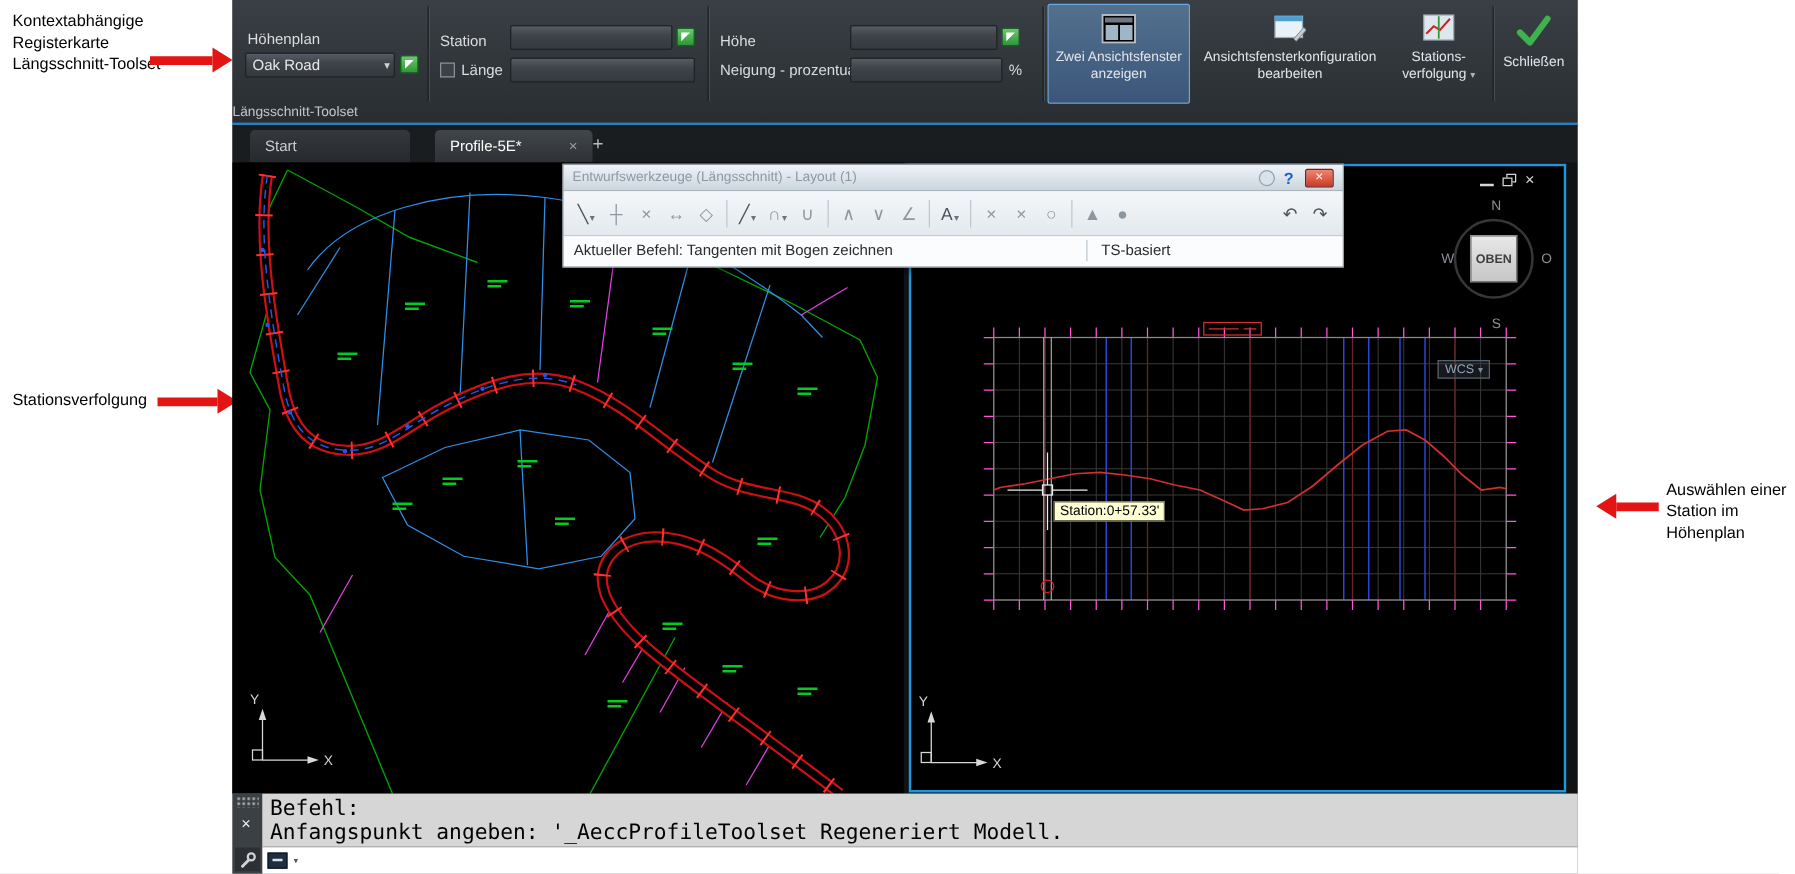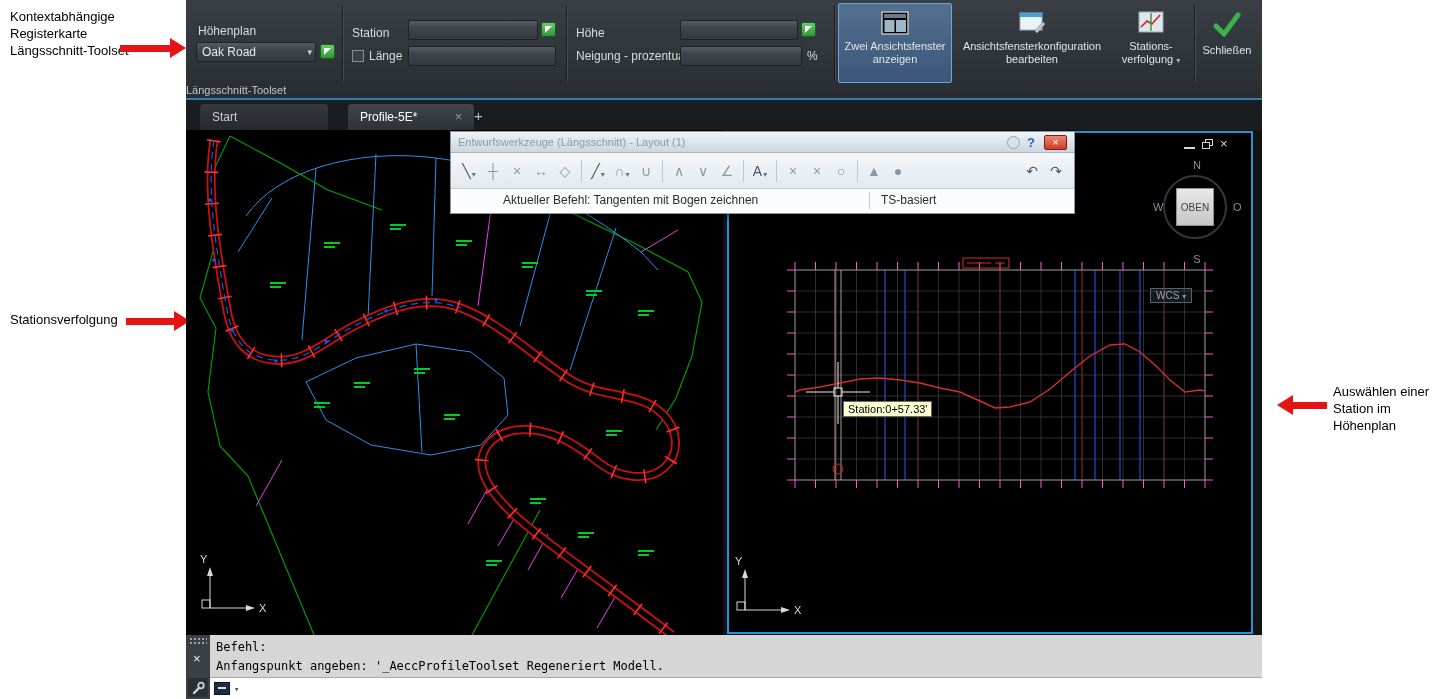--- a/index.html
+++ b/index.html
@@ -74,21 +74,21 @@
   .tb-status .sdiv { position:absolute; left:418px; top:3px; width:1px; height:17px; background:#bfc7cf; }
 
   
   .tooltip { position:absolute; left:114px; top:268px; background:#ffffd6; border:1px solid #6b6b4a;
              color:#000; font-size:11px; padding:1px 4px; white-space:nowrap; z-index:6; }
   #viewcube { position:absolute; left:424px; top:26px; width:88px; height:116px; z-index:5; }
   .vc-ring { position:absolute; left:10px; top:16px; width:64px; height:64px; border-radius:50%;
              border:2px solid rgba(130,136,142,.4); }
   .vc-face { position:absolute; left:23px; top:29px; width:38px; height:38px;
              background:linear-gradient(180deg,#e8e8e8,#c6c6c6); border:1px solid #8f8f8f; color:#3f3f3f;
-             font-size:10px; display:flex; align-items:center; justify-content:center; }
+             font-size:10px; display:flex; align-items:center; justify-content:center;font-weight:bold; }
   .vc-letter { position:absolute; color:#8a8f94; font-size:11px; }
   #wcs-box { position:absolute; left:421px; top:155px; border:1px solid #55616c; background:rgba(60,72,84,.35);
              color:#93a7ba; font-size:10px; padding:1px 5px; z-index:5; }
   #wcs-box .caret { font-size:8px; margin-left:3px; color:#7b8c9c; }
   #win-controls { position:absolute; left:455px; top:6px; display:flex; gap:7px; align-items:center; z-index:5; }
   .wc-min { width:11px; height:9px; border-bottom:2px solid #d6d6d6; }
   .wc-restore { position:relative; width:11px; height:10px; }
   .wc-restore i { position:absolute; display:block; border:1px solid #d6d6d6; width:8px; height:7px; }
   .wc-restore i:first-child { left:3px; top:0; }
   .wc-restore i:last-child { left:0; top:3px; background:#000; }
@@ -96,21 +96,21 @@
 
   
   #cmd { position:absolute; left:0; top:635px; width:1076px; height:64px; background:#d6d6d6; }
   #cmd-strip { position:absolute; left:0; top:0; width:24px; height:64px; background:#3b4045; }
   .grip { position:absolute; left:3px; top:2px; width:18px; height:9px;
           background-image:radial-gradient(#9aa2a8 1px,transparent 1.3px); background-size:4px 4px; }
   #cmd-close { position:absolute; left:7px; top:16px; color:#eee; font-size:13px; }
   #cmd-wrench { position:absolute; left:2px; top:43px; width:20px; height:19px; background:#2c3034;
                 display:flex; align-items:center; justify-content:center; }
   #cmd-hist { position:absolute; left:24px; top:0; width:1052px; height:43px; background:#d6d6d6;
-              font-family:"DejaVu Sans Mono",monospace; font-size:12px; color:#000; padding:3px 6px;
+              font-family:"DejaVu Sans Mono",monospace; font-size:17px; color:#000; padding:3px 6px;
               line-height:19px; border-bottom:1px solid #a8a8a8; white-space:pre; }
   #cmd-prompt { position:absolute; left:24px; top:43px; width:1052px; height:21px; background:#fff;
                 display:flex; align-items:center; font-family:"DejaVu Sans Mono",monospace; font-size:13px;
                 color:#000; padding:0 4px; white-space:pre; }
   .di-icon { position:relative; width:16px; height:13px; background:#1f2e3e; border:1px solid #0e1722; margin-right:2px; }
   .di-icon i { position:absolute; left:3px; top:4px; width:8px; height:2px; background:#cfe3f5; }
   .di-caret { color:#555; font-size:9px; margin:0 6px 0 2px; }
 </style>
 </head>
 <body>
@@ -450,21 +450,21 @@
           <span class="ticon">×</span>
           <span class="ticon">○</span>
           <span class="tsep"></span>
           <span class="ticon">▲</span>
           <span class="ticon">●</span>
           <span class="tspacer"></span>
           <span class="ticon dk">↶</span>
           <span class="ticon dk">↷</span>
         </div>
         <div class="tb-status">
-          <span class="stext" style="left:8px;margin-left:44px;">Aktueller Befehl: Tangenten mit Bogen zeichnen</span>
+          <span class="stext" style="left:8px;">Aktueller Befehl: Tangenten mit Bogen zeichnen</span>
           <span class="sdiv"></span>
           <span class="stext" style="left:430px;">TS-basiert</span>
         </div>
       </div>
     </div>
 
     <div id="cmd">
       <div id="cmd-strip">
         <span class="grip"></span>
         <span id="cmd-close">×</span>

